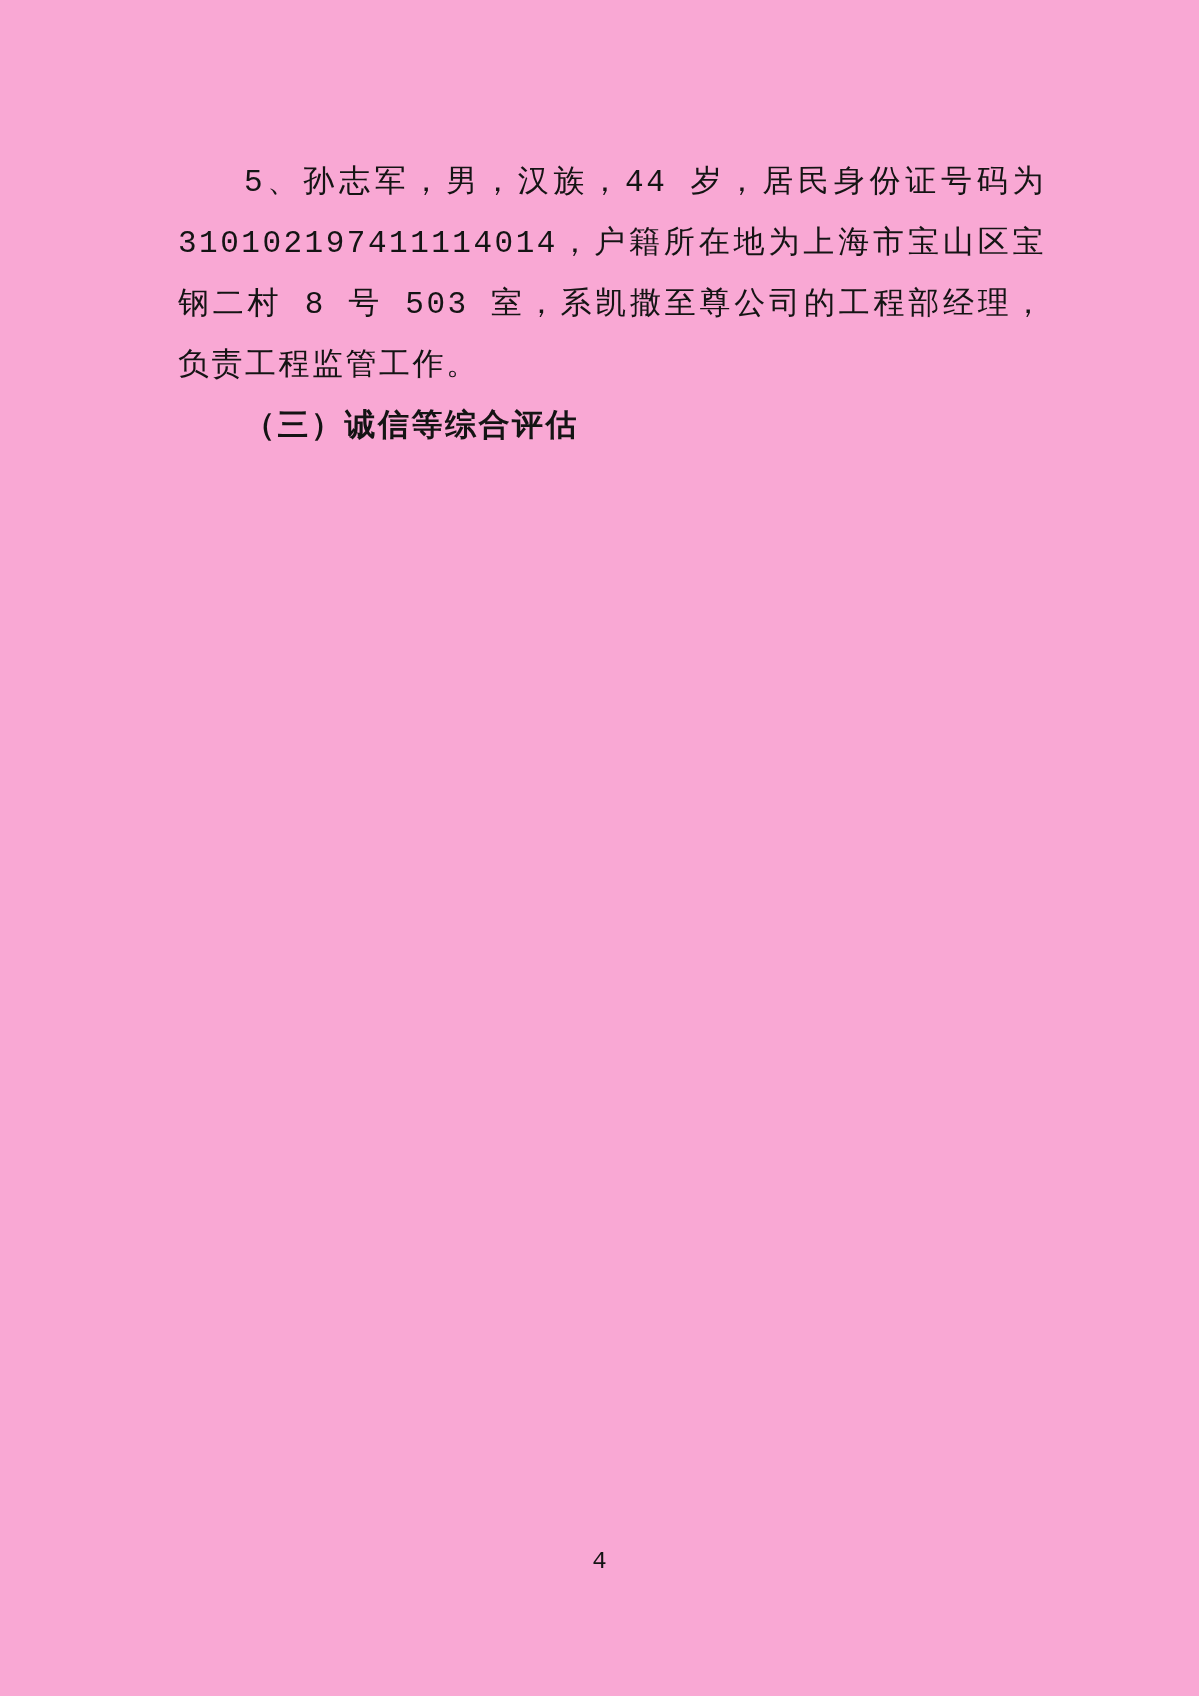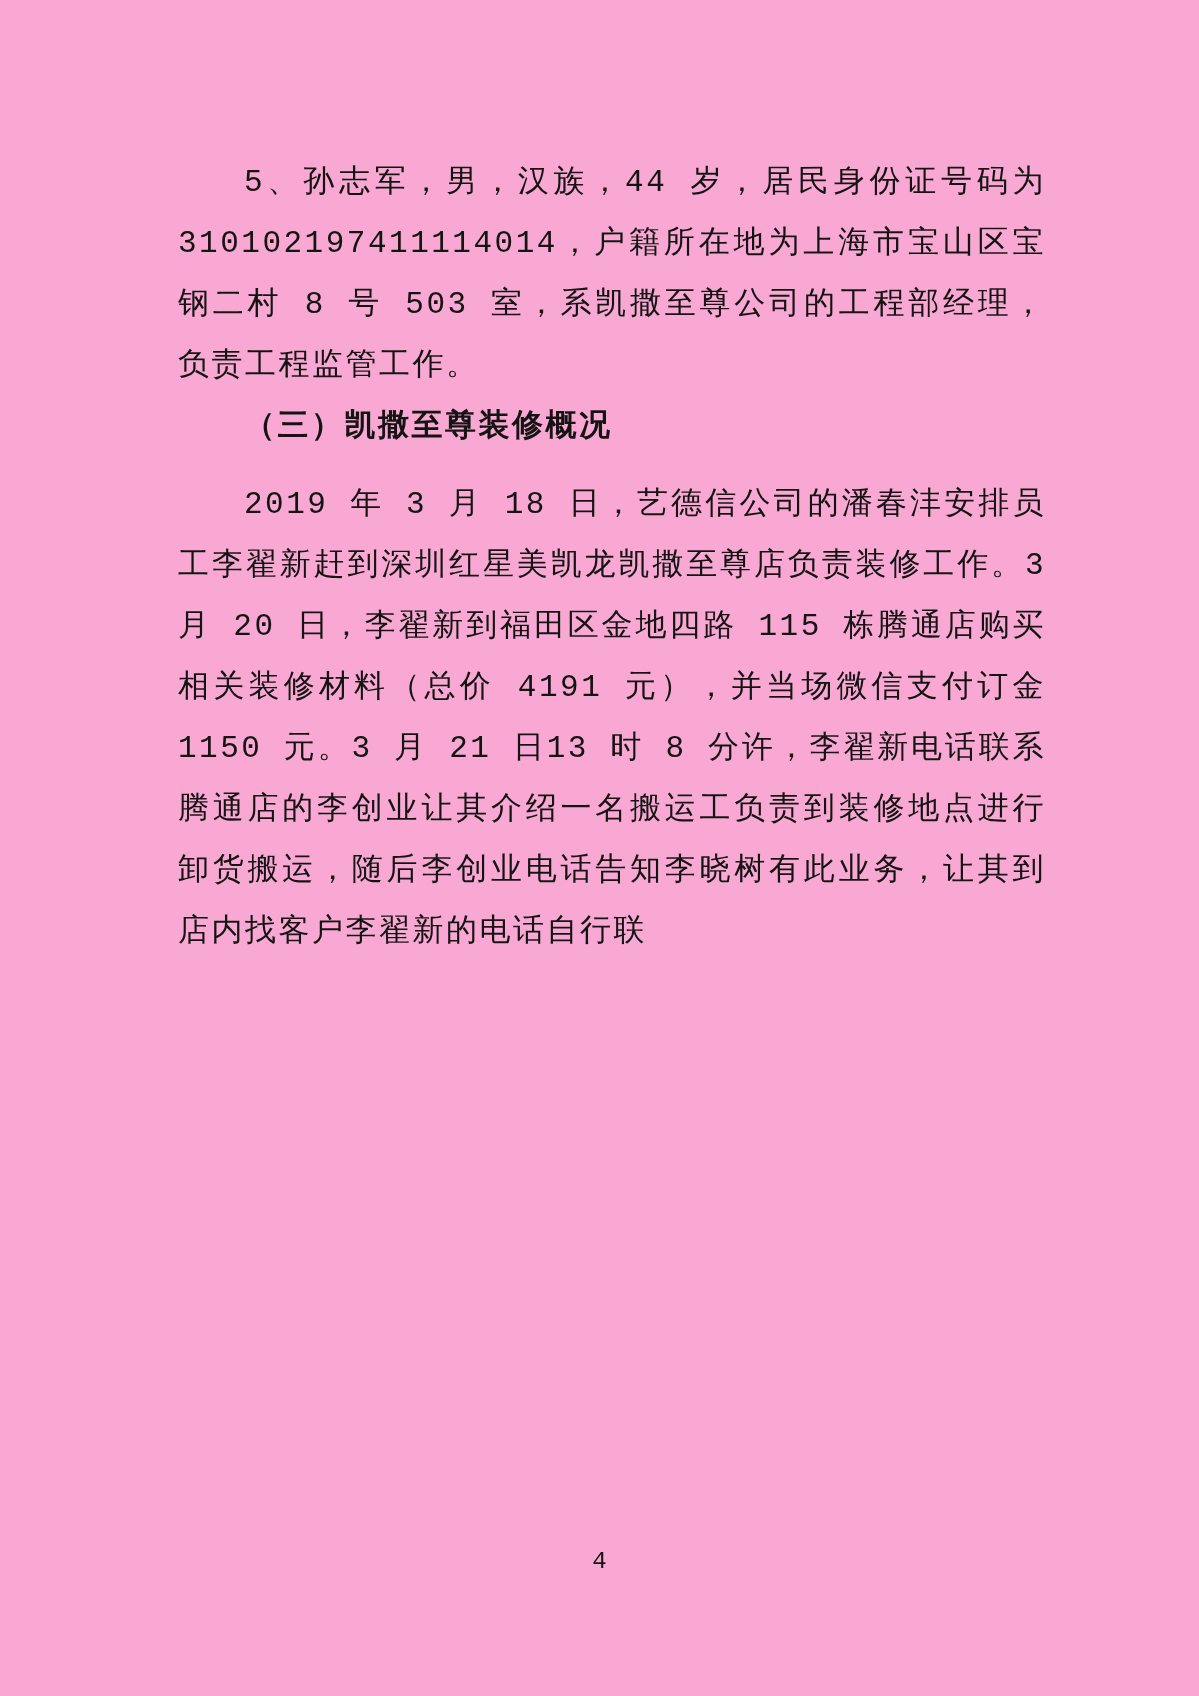--- a/index.html
+++ b/index.html
@@ -49,17 +49,16 @@
     letter-spacing: 0;
     color: #141414;
   }
 </style>
 </head>
 <body>
 
 <div class="page">
   <div class="content">
     <p class="par">5、孙志军，男，汉族，44 岁，居民身份证号码为310102197411114014，户籍所在地为上海市宝山区宝钢二村 8 号 503 室，系凯撒至尊公司的工程部经理，负责工程监管工作。</p>
-    <p class="par heading">（三）凯撒至尊装修概况</p>
-    <p class="par block-gap">2019 年 3 月 18 日，艺德信公司的潘春沣安排员工李翟新赶到深圳红星美凯龙凯撒至尊店负责装修工作。3 月 20 日，李翟新到福田区金地四路 115 栋腾通店购买相关装修材料（总价 4191 元），并当场微信支付订金 1150 元。3 月 21 日13 时 8 分许，李翟新电话联系腾通店的李创业让其介绍一名搬运工负责到装修地点进行卸货搬运，随后李创业电话告知李晓树有此业务，让其到店内找客户李翟新的电话自行联</p>
+    <p class="par heading">（三）诚信等综合评估</p>
   </div>
   <div class="page-number">4</div>
 </div>
 
 </body></html>

